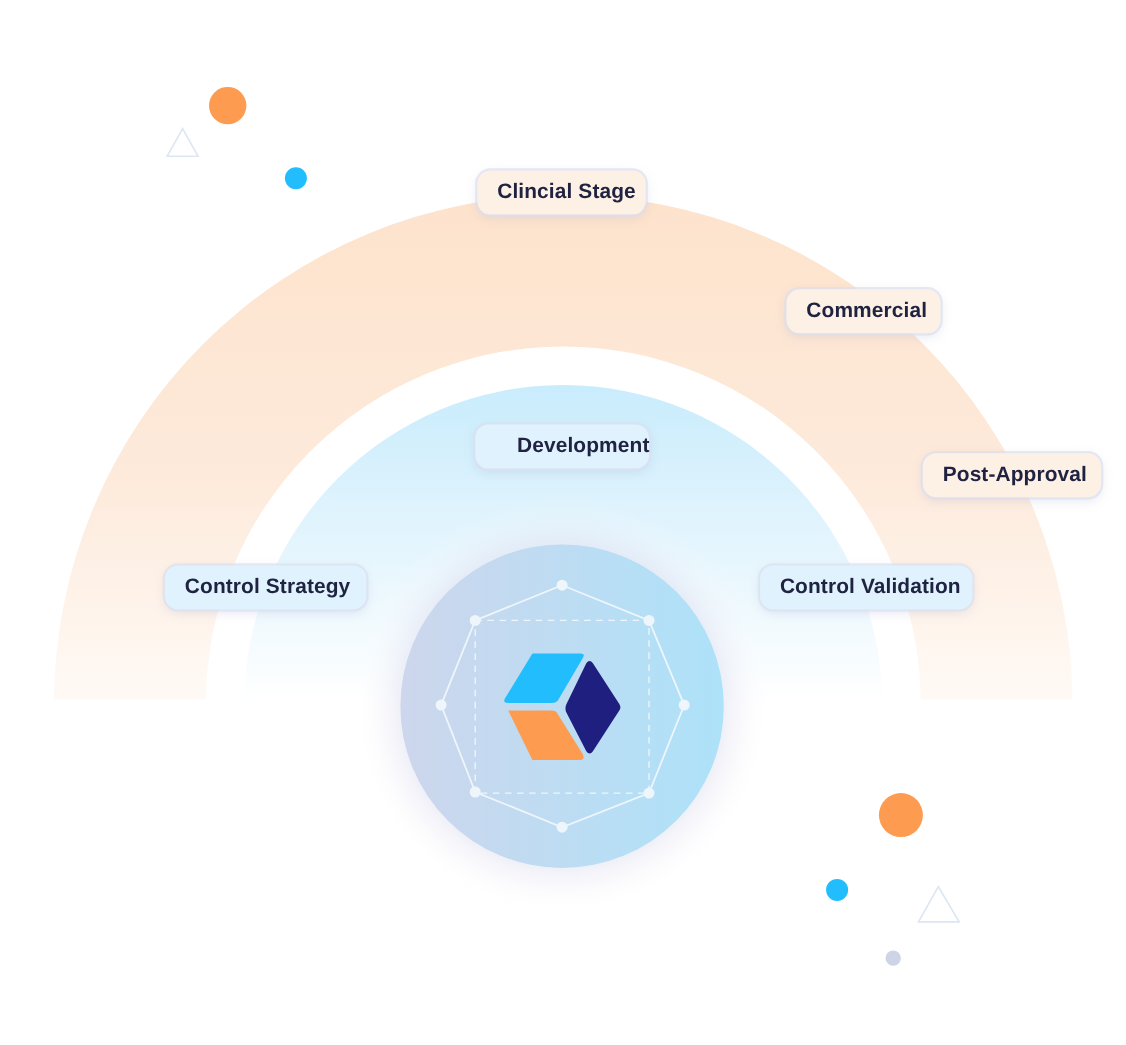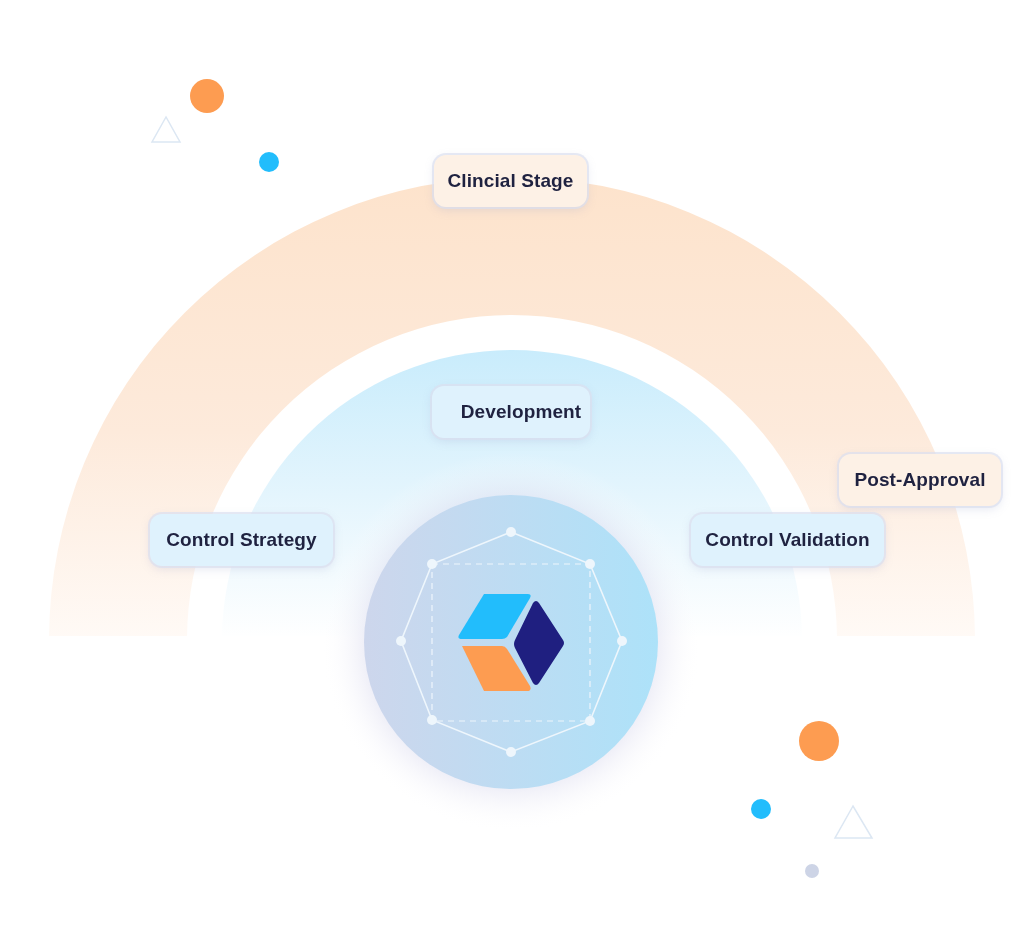--- a/index.html
+++ b/index.html
@@ -1,20 +1,20 @@
 <!DOCTYPE html>
 <html><head>
 <meta charset="utf-8">
 <style>
   html, body { margin:0; padding:0; background:#ffffff; }
   body { width:1024px; height:950px; position:relative; overflow:hidden; font-family:"Liberation Sans", sans-serif; }
   #stage { position:absolute; left:0; top:0; width:1024px; height:950px; }
   .pill {
-    position:absolute; height:52px; box-sizing:border-box; padding:0 18px;
-    display:flex; align-items:center; justify-content:center;
+    position:absolute; height:40px; box-sizing:border-box; padding:0 18px;
+    display:flex; align-items:center; 
     border-radius:12px; font-size:19px; font-weight:bold; color:#1f2240;
     letter-spacing:0.1px; white-space:nowrap;
     box-shadow: 0 0 0 2px rgba(220,224,240,0.7), 0 3px 10px rgba(150,160,200,0.25);
   }
   .pill.orange { background:#fdf1e6; }
   .pill.blue { background:#dff2fd; }
 </style>
 </head>
 <body>
 
@@ -81,21 +81,24 @@
     <polygon points="166,117 152,142 180,142" fill="none" stroke="#dce7f3" stroke-width="1.5"></polygon>
     <circle cx="819" cy="741" r="20" fill="#fd9c51"></circle>
     <circle cx="761" cy="809" r="10" fill="#22bdfc"></circle>
     <polygon points="853,806 835,838 872,838" fill="none" stroke="#dce7f3" stroke-width="1.5"></polygon>
     <circle cx="812" cy="871" r="7" fill="#cdd4e6"></circle>
   </svg>
 
   <div class="pill orange" style="left:434px;top:155px;width:153px;">
     <span>Clincial Stage</span>
   </div>
-  <div class="pill orange" style="left:839px;top:412px;width:162px;margin-top:42px;">
+  <div class="pill orange" style="left:715px;top:263px;width:140px;">
+    <span>Commercial</span>
+  </div>
+  <div class="pill orange" style="left:839px;top:412px;width:162px;">
     <span>Post-Approval</span>
   </div>
 
   <div class="pill blue" style="left:150px;top:514px;width:183px;">
     <span>Control Strategy</span>
   </div>
   <div class="pill blue" style="left:432px;top:386px;width:158px;padding-left:38px;">
     <span>Development</span>
   </div>
   <div class="pill blue" style="left:691px;top:514px;width:193px;">

